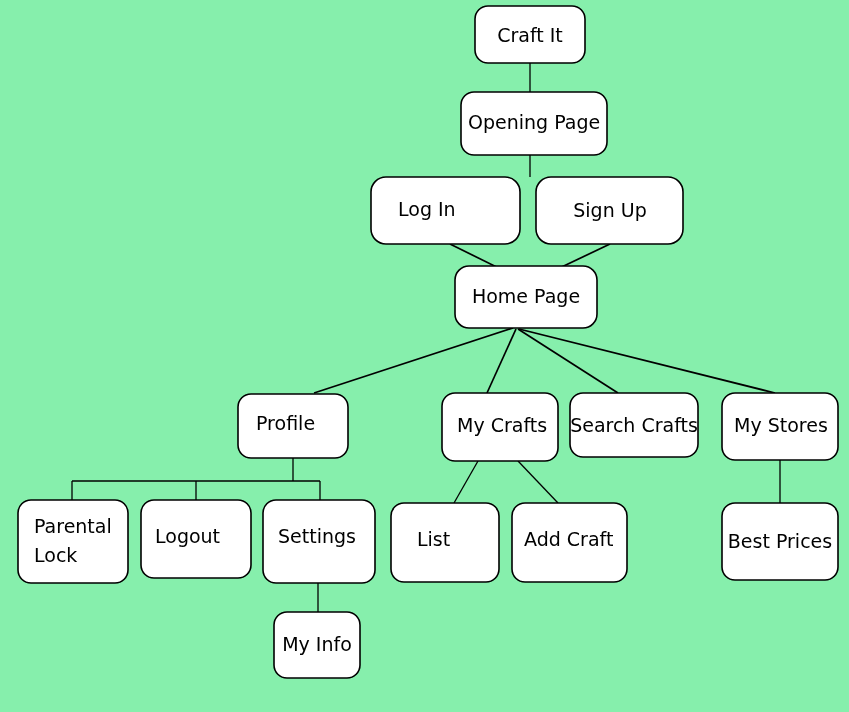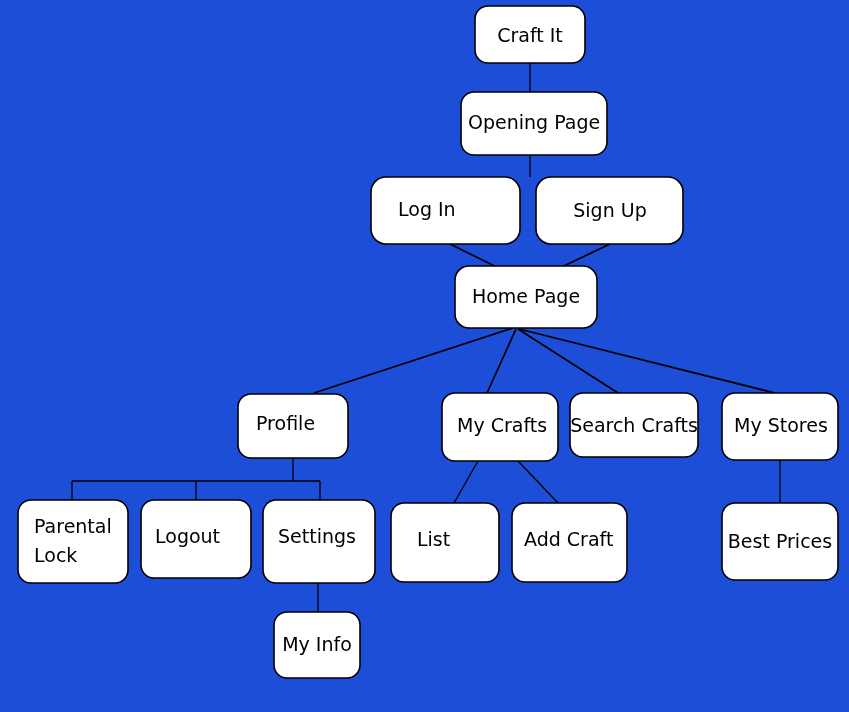--- a/index.html
+++ b/index.html
@@ -7,21 +7,21 @@
     padding: 0;
     background: #ffffff;
   }
   body {
     font-family: "DejaVu Sans", sans-serif;
   }
   #diagram-root {
     position: relative;
     width: 849px;
     height: 712px;
-    background: #1d4ed8;
+    background: #86efac;
     overflow: hidden;
   }
   svg#flowchart {
     display: block;
     width: 849px;
     height: 712px;
   }
   .node-box {
     fill: #ffffff;
     stroke: #000000;

